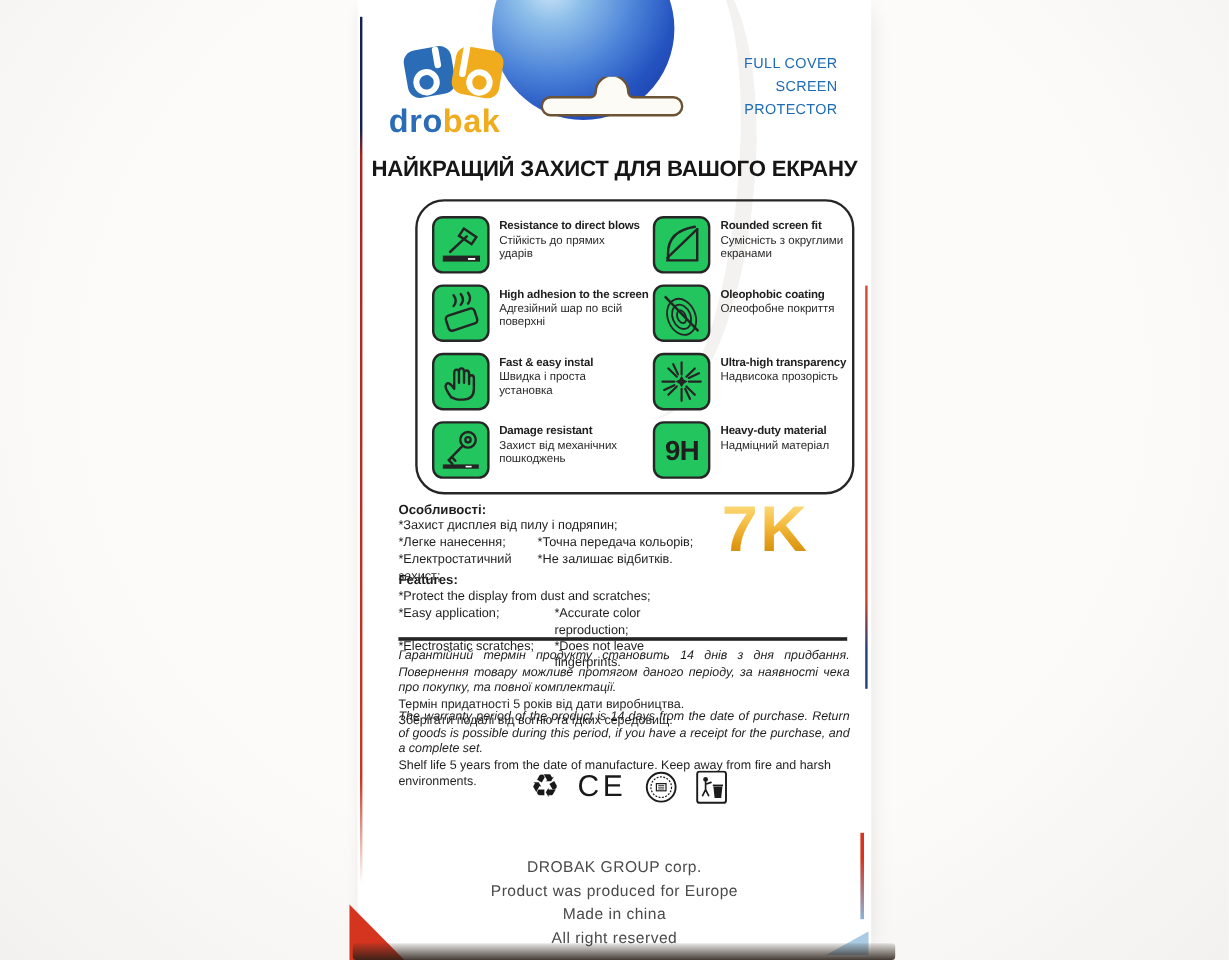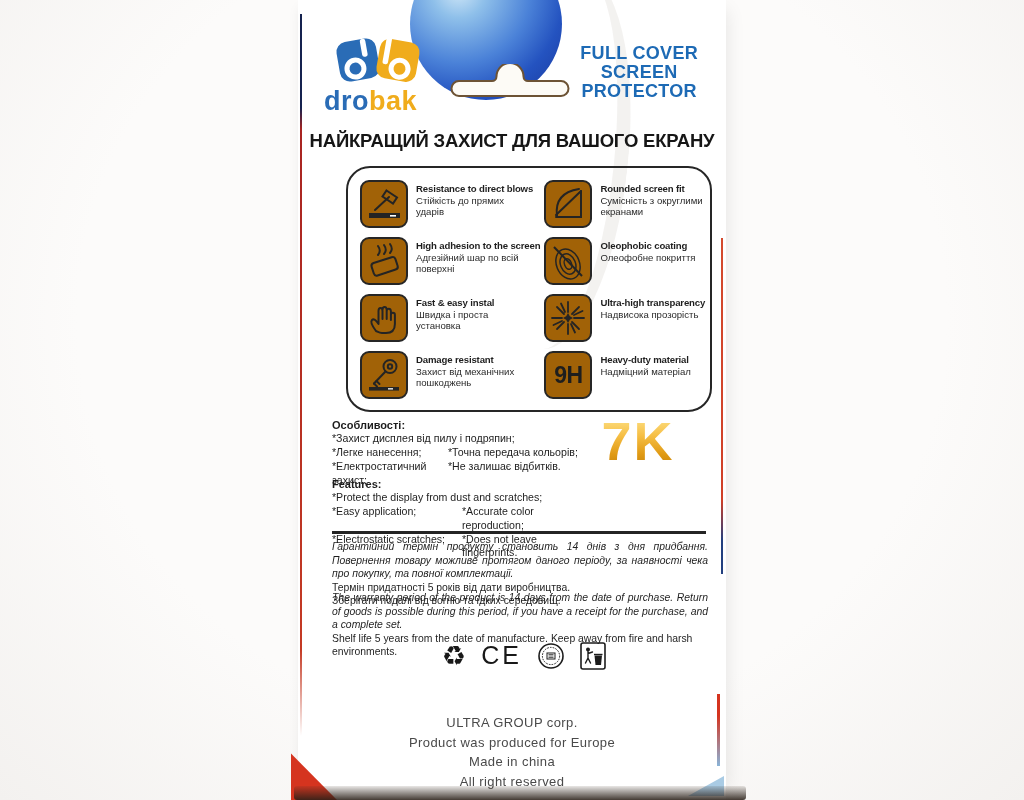--- a/index.html
+++ b/index.html
@@ -26,40 +26,40 @@
   }
   .hang-hole{position:absolute;left:150px;top:64px;width:124px;height:34px;}
   
   .logo{position:absolute;left:26px;top:30px;width:110px;}
   .logo-mark{display:block;margin-left:6px;}
   .logo-word{font-size:27px;font-weight:bold;letter-spacing:.5px;margin-top:-2px;}
   .logo-word .p1{color:#2a6cb6;}
   .logo-word .p2{color:#f0ac1c;}
   
   .tagline{
-    position:absolute;right:28px;top:44px;text-align:center;
-    color:#1d6ab5;font-weight:bold;font-size:18px;line-height:19px;letter-spacing:.3px;
+    position:absolute;right:28px;top:44px;text-align:right;
+    color:#1d6ab5;font-weight:normal;font-size:12px;line-height:19px;letter-spacing:.3px;
   }
   
   .heading{
     position:absolute;left:0;top:130px;width:100%;text-align:center;
     font-size:18.5px;font-weight:bold;color:#161616;letter-spacing:-0.2px;
   }
   
   .feature-box{
     position:absolute;left:48px;top:166px;width:366px;height:246px;
     border:2.5px solid #262626;border-radius:24px;box-sizing:border-box;
     display:grid;grid-template-columns:1fr 1fr;
     padding:10px 6px 6px 12px;column-gap:4px;row-gap:2px;
   }
   .fcell{display:flex;align-items:flex-start;}
   .ficon{
     flex:0 0 auto;width:48px;height:48px;border:2px solid #262626;border-radius:9px;
     display:flex;align-items:center;justify-content:center;margin:2px 8px 0 0;box-sizing:border-box;
-    background:#a16207;
+    background:#22c55e;
   }
   .ftext{padding-top:5px;}
   .ftitle{font-size:9.6px;font-weight:bold;white-space:nowrap;letter-spacing:-0.15px;color:#1e1e1e;}
   .fsub{font-size:9.6px;color:#2a2a2a;line-height:1.18;max-width:118px;margin-top:1px;}
   .nineH{font-size:23px;font-weight:600;color:#1e1e1e;letter-spacing:-0.5px;}
   
   .list-ua{position:absolute;left:34px;top:418px;width:250px;font-size:10.6px;line-height:1.3;color:#1d1d1d;}
   .list-en{position:absolute;left:34px;top:477px;width:260px;font-size:10.6px;line-height:1.3;color:#1d1d1d;}
   .list-h{font-weight:bold;font-size:11px;}
   .two-col{display:grid;grid-template-columns:116px auto;}
@@ -348,21 +348,21 @@
           <rect x="1" y="1" width="24" height="26" rx="2" fill="none" stroke="#1c1c1c" stroke-width="1.6"></rect>
           <circle cx="8" cy="7.5" r="2" fill="#1c1c1c"></circle>
           <path d="M8 9.5 V16 M8 11.5 l4.5 -1.5 M8 16 l-2.5 5 M8 16 l2.5 5" stroke="#1c1c1c" stroke-width="1.4" fill="none" stroke-linecap="round"></path>
           <path d="M14.5 13.5 h7.5 l-1 9.5 h-5.5 z" fill="#1c1c1c"></path>
           <rect x="14" y="11.8" width="8.5" height="1.4" fill="#1c1c1c"></rect>
         </svg>
       </span>
     </div>
 
     <div class="footer">
-      <div>ULTRA GROUP corp.</div>
+      <div>DROBAK GROUP corp.</div>
       <div>Product was produced for Europe</div>
       <div>Made in china</div>
       <div>All right reserved</div>
     </div>
 
   </div>
 
   <div class="edge-left"></div>
   <div class="corner-red"></div>
   <div class="edge-right-a"></div>

